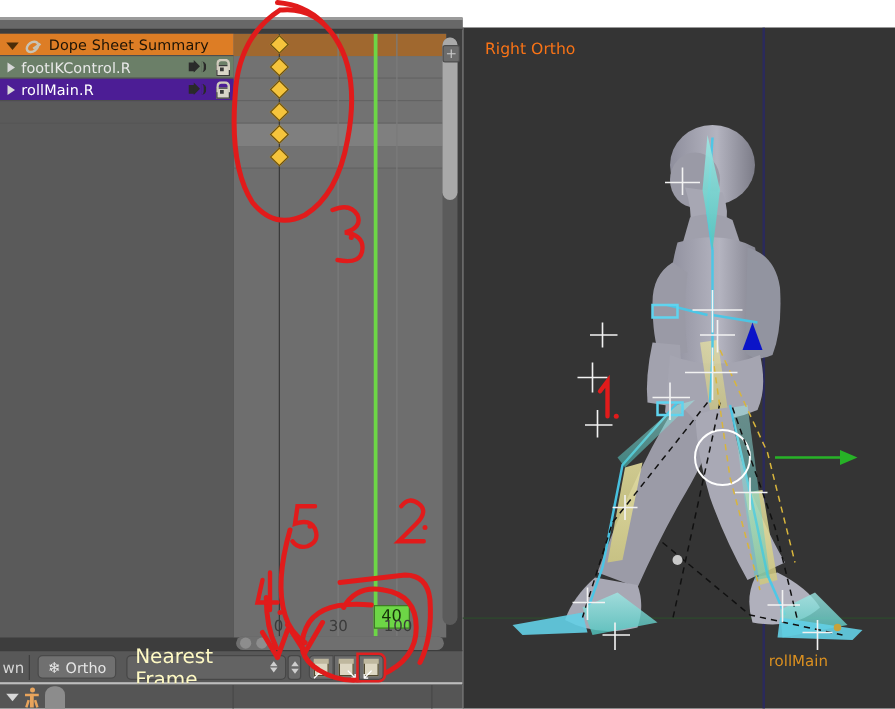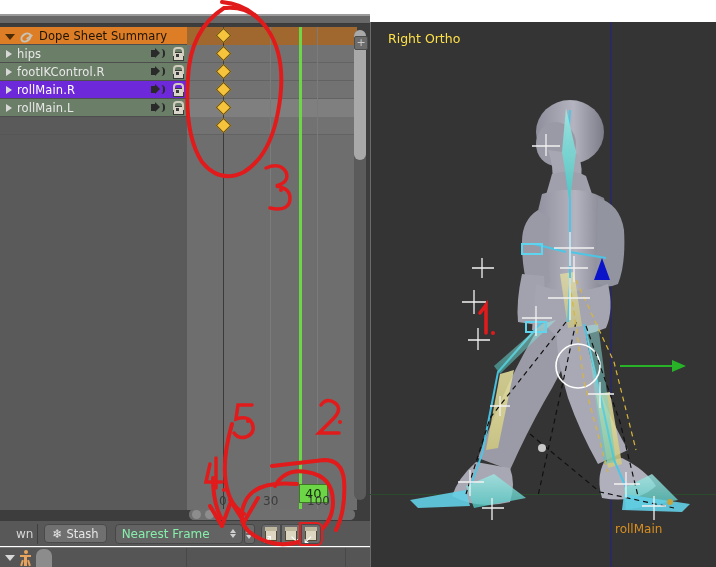--- a/index.html
+++ b/index.html
@@ -19,21 +19,21 @@
   .editor-topbar { position:absolute; left:0; top:0; width:370px; height:8px;
       background:#686868; border-bottom:1px solid #3a3a3a; }
 
   
   .channel-region { position:absolute; left:0; top:11px; width:187px; height:483px;
       background:#5a5a5a; }
   .chan-row { position:relative; height:18px; width:187px; display:flex; align-items:center;
       border-bottom:1px solid #4e4e4e; }
   .chan-summary { background:#dd7d25; }
   .chan-normal  { background:#6b7f68; }
-  .chan-selected{ background:#6d28d9; }
+  .chan-selected{ background:#4c1d95; }
   .chan-empty   { background:#5a5a5a; border-bottom:1px solid #565656; }
 
   .tri { width:0;height:0;border-left:6px solid #d8d8d8; border-top:4px solid transparent;
       border-bottom:4px solid transparent; margin-left:6px; flex:0 0 auto;}
   .tri-down { width:0;height:0;border-top:6px solid #4b2c08; border-left:5px solid transparent;
       border-right:5px solid transparent; margin-left:5px; margin-top:2px; flex:0 0 auto;}
 
   .key-icon { width:16px; height:14px; margin-left:3px; position:relative; flex:0 0 auto;}
   .key-icon:before { content:""; position:absolute; left:2px; top:4px; width:8px;height:5px;
      border:2px solid #c8c3b4; border-radius:50%; transform:rotate(-35deg);}
@@ -89,28 +89,28 @@
       background:#5c5c5c; border-radius:6px; }
   .hscroll .thumb{ position:absolute; left:0; top:0; width:166px; height:11px;
       background:#6f6f6f; border-radius:6px; }
   .hscroll .knob { position:absolute; top:1px; width:9px; height:9px; border-radius:50%;
       background:#8d8d8d; }
   .tick-label { position:absolute; bottom:0; color:#3b3b3b; font-size:12px; }
 
   
   .bottom-bar { position:absolute; left:0; top:520px; width:370px; height:26px;
       background:#585858; border-top:1px solid #3c3c3c; display:flex; align-items:center; }
-  .tb-text { color:#d6d6d6; font-size:12px; margin-left:16px; }
+  .tb-text { color:#d6d6d6; font-size:12px; margin-left:2px; }
   .sep { width:1px; height:20px; background:#3f3f3f; margin:0 4px; }
   .btn { background:#707070; border:1px solid #4a4a4a; border-radius:4px; height:19px;
       display:flex; align-items:center; padding:0 7px; color:#e6e6e6; font-size:11.5px; gap:4px;}
   .snowflake { color:#e8e8e8; font-size:12px; line-height:12px; }
   .dropdown { background:#636363; border:1px solid #474747; border-radius:4px; height:20px;
       width:128px; display:flex; align-items:center; justify-content:space-between;
-      padding:0 6px; color:#86efac; font-size:12px; }
+      padding:0 6px; color:#fef9c3; font-size:16px; }
   .dd-arrows { display:flex; flex-direction:column; gap:1px; }
   .dd-arrows .up{ width:0;height:0;border-left:3px solid transparent;border-right:3px solid transparent;border-bottom:4px solid #cfcfcf;}
   .dd-arrows .dn{ width:0;height:0;border-left:3px solid transparent;border-right:3px solid transparent;border-top:4px solid #cfcfcf;}
   .iconbtn { width:20px; height:20px; background:#6d6d6d; border:1px solid #4a4a4a;
       position:relative; }
   .iconbtn.first { border-radius:4px 0 0 4px;}
   .iconbtn.last  { border-radius:0 4px 4px 0;}
   .iconbtn .pg { position:absolute; left:3px; top:3px; width:12px; height:13px;
       background:#ddd7c2; border:1px solid #51492f; }
   .iconbtn .pgtop { position:absolute; left:3px; top:2px; width:12px; height:4px; background:#bfb89e;}
@@ -130,21 +130,21 @@
   .manicon:after{content:"";position:absolute;left:1px;top:5px;width:11px;height:2px;background:#e8a45c;
      box-shadow:0 2px 0 -4px #e8a45c;}
   .manbody{position:absolute;left:5px;top:5px;width:3px;height:11px;background:#e8a45c;}
   .manleg1{position:absolute;left:2px;top:10px;width:2px;height:6px;background:#e8a45c;transform:rotate(18deg);}
   .manleg2{position:absolute;left:9px;top:10px;width:2px;height:6px;background:#e8a45c;transform:rotate(-18deg);}
   .pill { width:16px; height:18px; background:#8c8c8c; border-radius:7px 7px 0 0; margin-left:4px;}
 
   
   .viewport { position:absolute; left:370px; top:22px; width:346px; height:545px;
       background:#343434; overflow:hidden; }
-  .vp-label { position:absolute; left:18px; top:9px; color:#fde047; font-size:12.5px; }
+  .vp-label { position:absolute; left:18px; top:9px; color:#f97316; font-size:12.5px; }
   .vp-axis-v { position:absolute; left:240px; top:0; width:2px; height:545px; background:#2a2a5c; }
   .vp-axis-h { position:absolute; left:0; top:472px; width:346px; height:1px; background:#2c4a2c; }
   .vp-sep { position:absolute; left:0; top:0; width:1px; height:545px; background:#6b6b6b;}
   .vp-gizmo-arrow { position:absolute; left:250px; top:340px; width:70px; height:8px; }
   .vp-gizmo-arrow .line{position:absolute;left:0;top:3px;width:55px;height:2px;background:#27b227;}
   .vp-gizmo-arrow .head{position:absolute;left:52px;top:-2px;width:0;height:0;
       border-left:14px solid #27b227;border-top:6px solid transparent;border-bottom:6px solid transparent;}
   .blue-arrow { position:absolute; left:594px; top:258px; width:0;height:0;
       border-left:8px solid transparent; border-right:8px solid transparent;
       border-bottom:22px solid #0b14c8; }
@@ -163,32 +163,20 @@
 
     <div class="channel-region">
 
       <div class="chan-row chan-summary">
         <span class="tri-down"></span>
         <span class="key-icon"></span>
         <span class="chan-label">Dope Sheet Summary</span>
       </div>
 
 
-      <div class="chan-row chan-normal">
-        <span class="tri"></span>
-        <span class="chan-label">hips</span>
-        <span class="row-icons">
-          <span class="spk">
-              <i></i>
-            </span>
-          <span class="lock">
-              <b></b>
-            </span>
-        </span>
-      </div>
 
       <div class="chan-row chan-normal">
         <span class="tri"></span>
         <span class="chan-label">footIKControl.R</span>
         <span class="row-icons">
           <span class="spk">
               <i></i>
             </span>
           <span class="lock">
               <b></b>
@@ -202,32 +190,20 @@
         <span class="row-icons">
           <span class="spk">
               <i></i>
             </span>
           <span class="lock">
               <b></b>
             </span>
         </span>
       </div>
 
-      <div class="chan-row chan-normal">
-        <span class="tri"></span>
-        <span class="chan-label">rollMain.L</span>
-        <span class="row-icons">
-          <span class="spk">
-              <i></i>
-            </span>
-          <span class="lock">
-              <b></b>
-            </span>
-        </span>
-      </div>
 
       <div class="chan-row chan-empty"></div>
     </div>
 
     <div class="key-region">
       <div class="kf-rowbg summary" style="top:0px"></div>
       <div class="kf-rowbg normal" style="top:18px"></div>
       <div class="kf-rowbg normal" style="top:36px"></div>
       <div class="kf-rowbg normal" style="top:54px"></div>
       <div class="kf-rowbg selected" style="top:72px"></div>
@@ -262,21 +238,21 @@
       <div class="knob" style="left:3px"></div>
       <div class="knob" style="left:16px"></div>
     </div>
   </div>
 
   <div class="bottom-bar">
     <span class="tb-text">wn</span>
     <span class="sep"></span>
     <div class="btn" style="margin-left:2px">
       <span class="snowflake">❄</span>
-      <span>Stash</span>
+      <span>Ortho</span>
     </div>
     <div class="dropdown" style="margin-left:8px">
       <span>Nearest Frame</span>
       <span class="dd-arrows">
         <span class="up"></span>
           <span class="dn"></span>
       </span>
     </div>
     <span class="stepper">
       <span style="width:0;height:0;border-left:3px solid transparent;border-right:3px solid transparent;border-bottom:4px solid #cfcfcf"></span>

